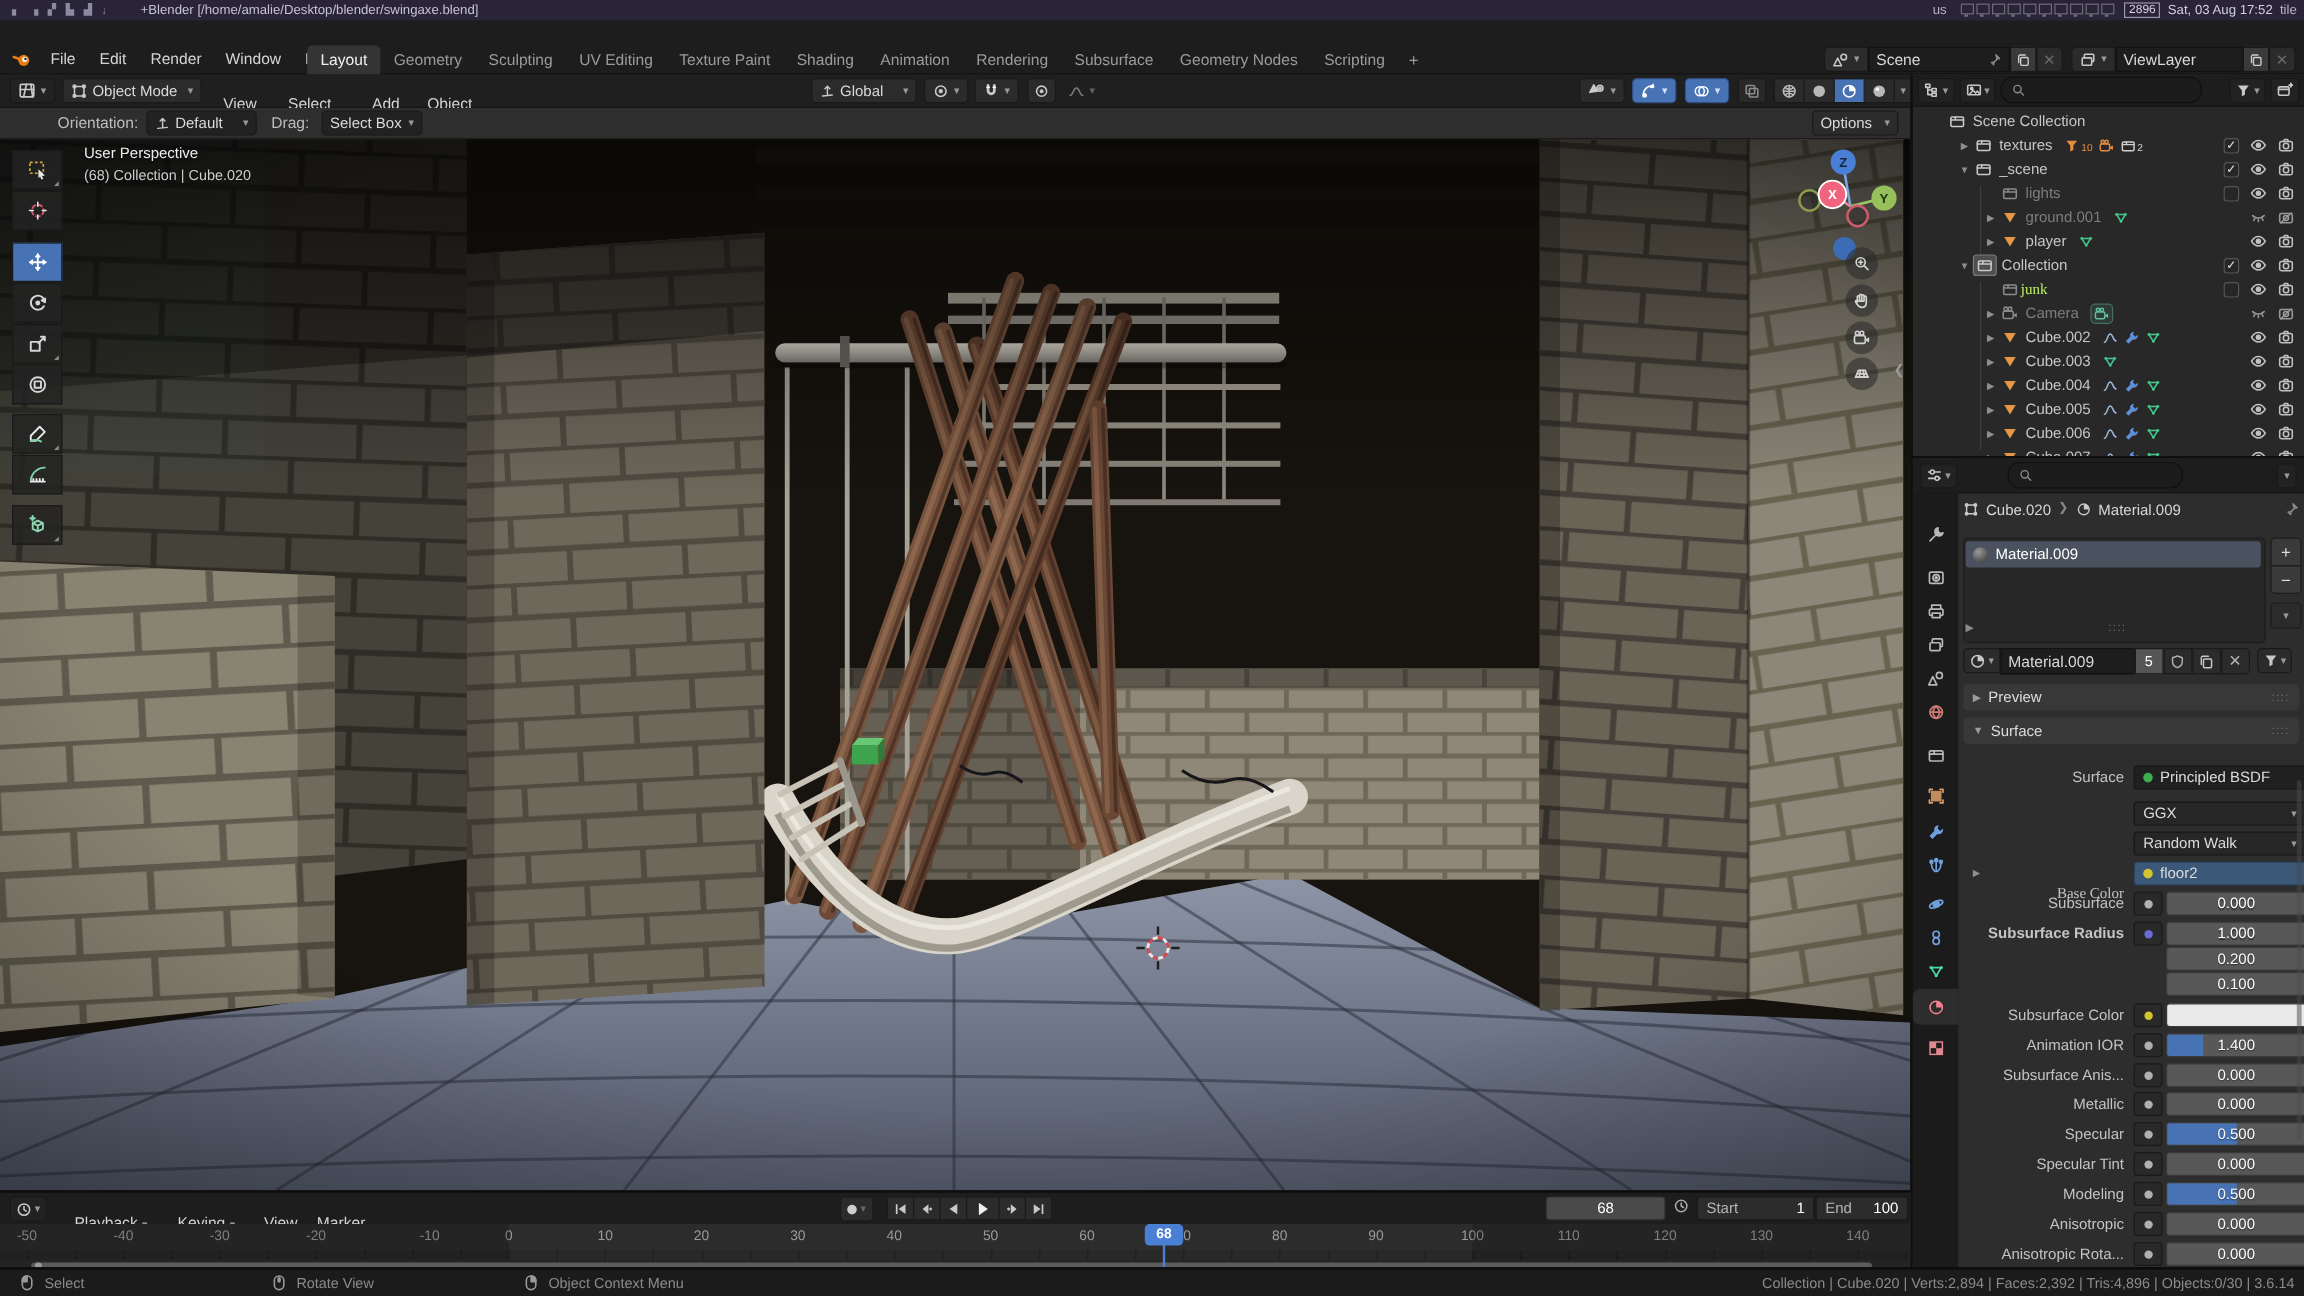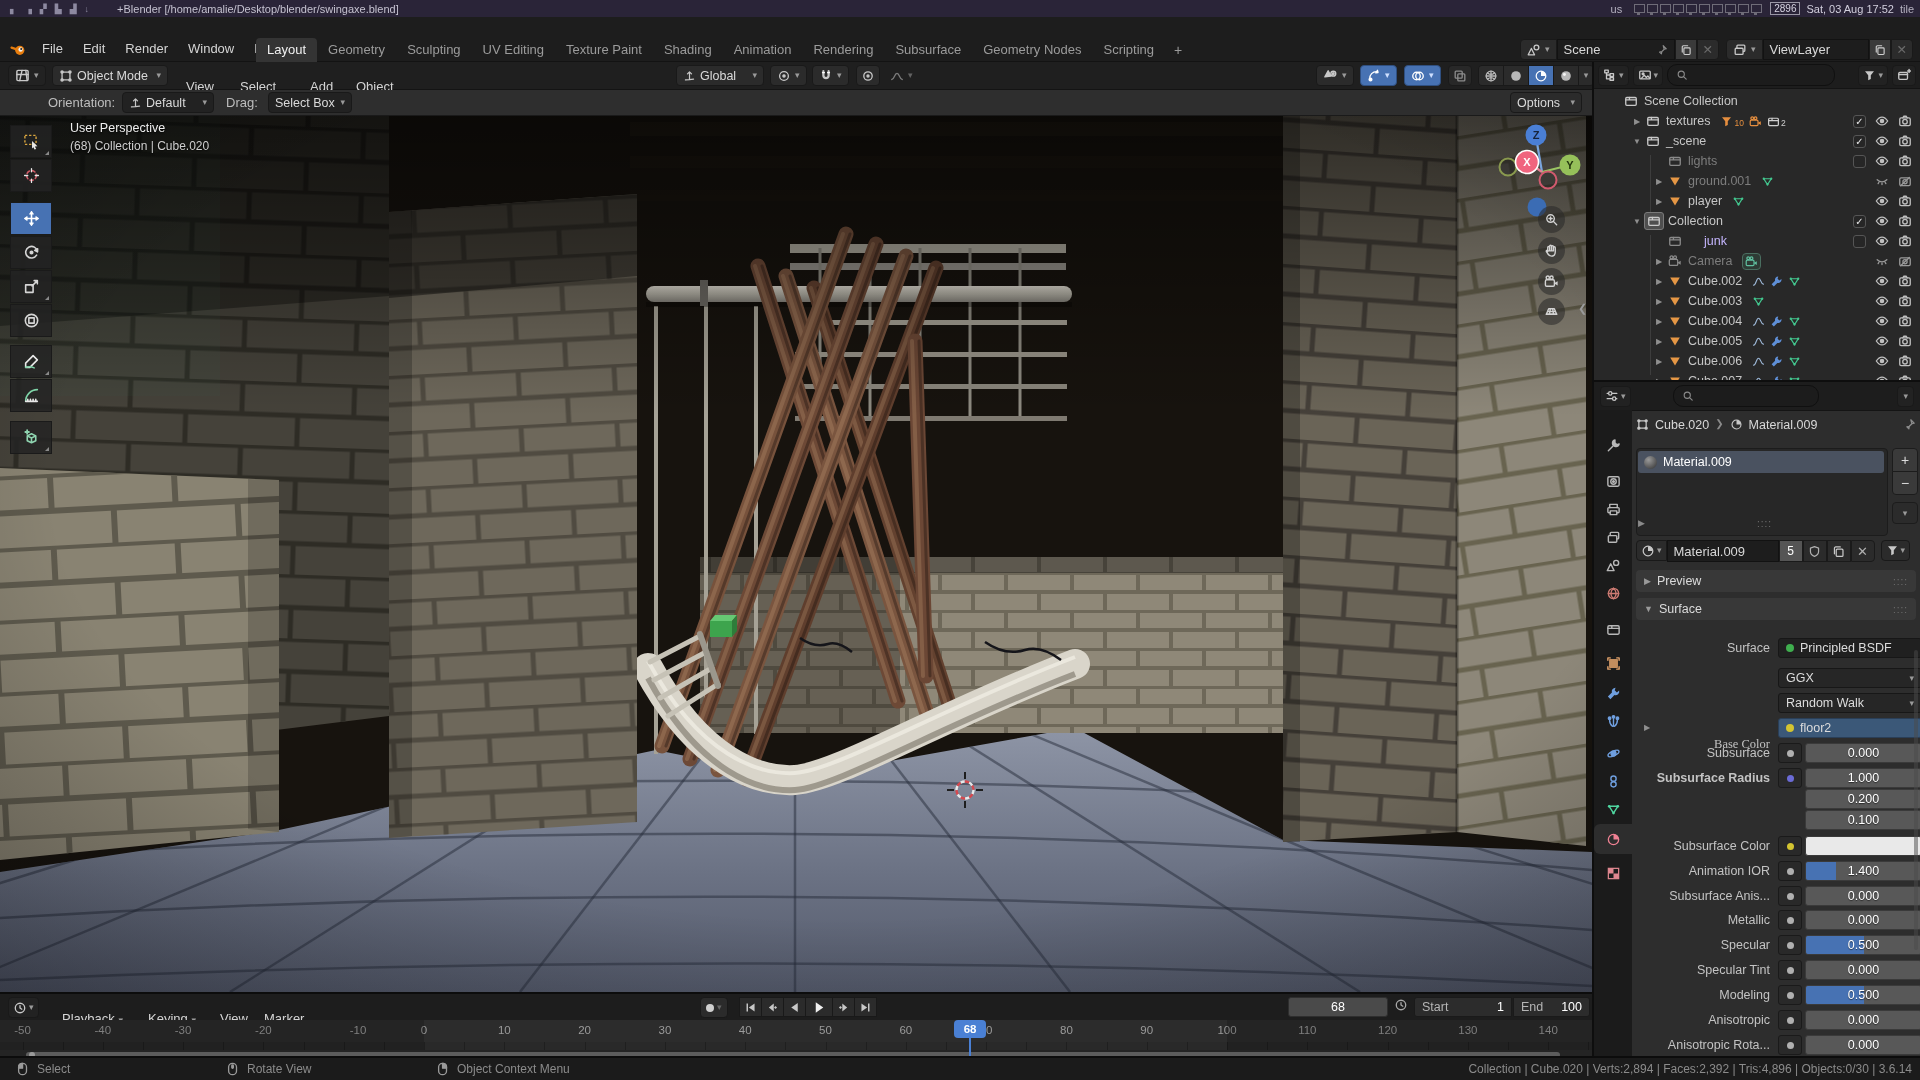--- a/index.html
+++ b/index.html
@@ -973,21 +973,21 @@
           <span style="width: 58px; flex: 0 0 auto;"></span>
           <span style="width: 14px; flex: 0 0 auto; color: rgb(143, 143, 143); font-size: 8px; text-align: center;"></span>
           <span style="width: 18px; flex: 0 0 auto; display: flex; justify-content: center;">
             <svg width="14" height="14" viewBox="0 0 16 16" style="color:#8a8a8a">
               <g fill="none" stroke="currentColor" stroke-width="1.5" stroke-linecap="round" stroke-linejoin="round">
                 <rect x="2" y="4" width="12" height="9" rx="1.2"></rect>
                 <path d="M2 6.8h12M6.2 4v2.8"></path>
               </g>
             </svg>
           </span>
-          <span style="margin-left: 20px; color: #c4b5fd;">junk</span>
+          <span style="margin-left: 0; color: #bef264; font-family: Liberation Serif, serif;">junk</span>
           <span style="margin-left: auto; display: flex; align-items: center; gap: 9px; padding-right: 8px;">
             <span class="cbx"></span>
             <span style="display: flex;">
               <svg width="14" height="14" viewBox="0 0 16 16" style="color:#c0c0c0">
                 <g fill="none" stroke="currentColor" stroke-width="1.5" stroke-linecap="round" stroke-linejoin="round">
                   <path d="M1.5 8c2-3.1 4.3-4.5 6.5-4.5S12.5 4.9 14.5 8c-2 3.1-4.3 4.5-6.5 4.5S3.5 11.1 1.5 8z"></path>
                   <circle cx="8" cy="8" r="1.9" fill="currentColor"></circle>
                 </g>
               </svg>
             </span>

